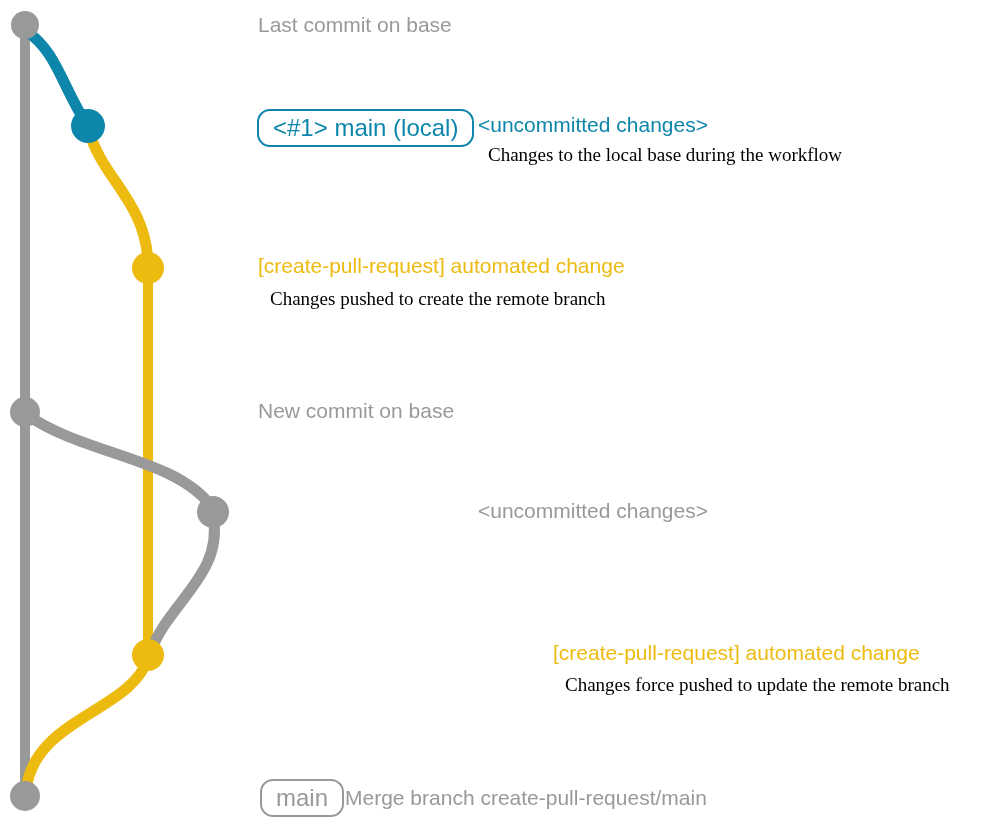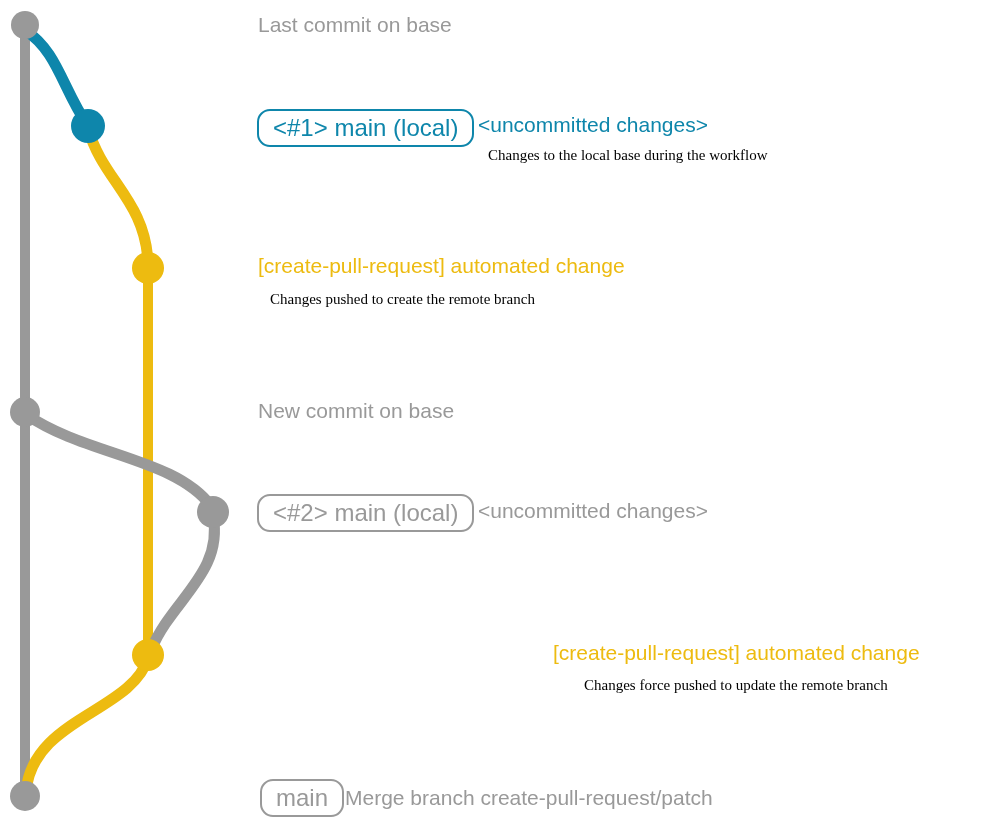--- a/index.html
+++ b/index.html
@@ -12,21 +12,21 @@
     font-family: "Liberation Sans", sans-serif;
     border-radius: 12px;
   }
   .graph-svg { position: absolute; left: 0; top: 0; }
   .note {
     position: absolute;
     white-space: nowrap;
     line-height: 24px;
   }
   .sans  { font-family: "Liberation Sans", sans-serif; font-size: 21px; }
-  .serif { font-family: "Liberation Serif", serif; font-size: 15px; color: var(--ink); }
+  .serif { font-family: "Liberation Serif", serif; font-size: 19px; color: var(--ink); }
   .gray   { color: var(--gray); }
   .teal   { color: var(--teal); }
   .yellow { color: var(--yellow); }
   .badge {
     position: absolute;
     white-space: nowrap;
     font-family: "Liberation Sans", sans-serif;
     font-size: 24px;
     line-height: 25px;
     padding: 4px 14px 5px 14px;
@@ -66,26 +66,23 @@
     <span class="teal">&lt;#1&gt; main (local)</span>
   </div>
   <div class="note sans teal" style="left:478px; top:113px;">&lt;uncommitted changes&gt;</div>
   <div class="note serif" style="left:488px; top:143px;">Changes to the local base during the workflow</div>
 
   <div class="note sans yellow" style="left:258px; top:254px;">[create-pull-request] automated change</div>
   <div class="note serif" style="left:270px; top:287px;">Changes pushed to create the remote branch</div>
 
   <div class="note sans gray" style="left:258px; top:399px;">New commit on base</div>
 
-  <div class="badge gray" style="left:257px; top:494px;">
-    <span class="gray">&lt;#2&gt; main (local)</span>
-  </div>
   <div class="note sans gray" style="left:478px; top:499px;">&lt;uncommitted changes&gt;</div>
 
   <div class="note sans yellow" style="left:553px; top:641px;">[create-pull-request] automated change</div>
-  <div class="note serif" style="left:584px; top:673px;">Changes force pushed to update the remote branch</div>
+  <div class="note serif" style="left:565px; top:673px;">Changes force pushed to update the remote branch</div>
 
   <div class="badge gray" style="left:260px; top:779px;">
     <span class="gray">main</span>
   </div>
-  <div class="note sans gray" style="left:345px; top:786px;">Merge branch create-pull-request/patch</div>
+  <div class="note sans gray" style="left:345px; top:786px;">Merge branch create-pull-request/main</div>
 
 </div>
 
 </body></html>

